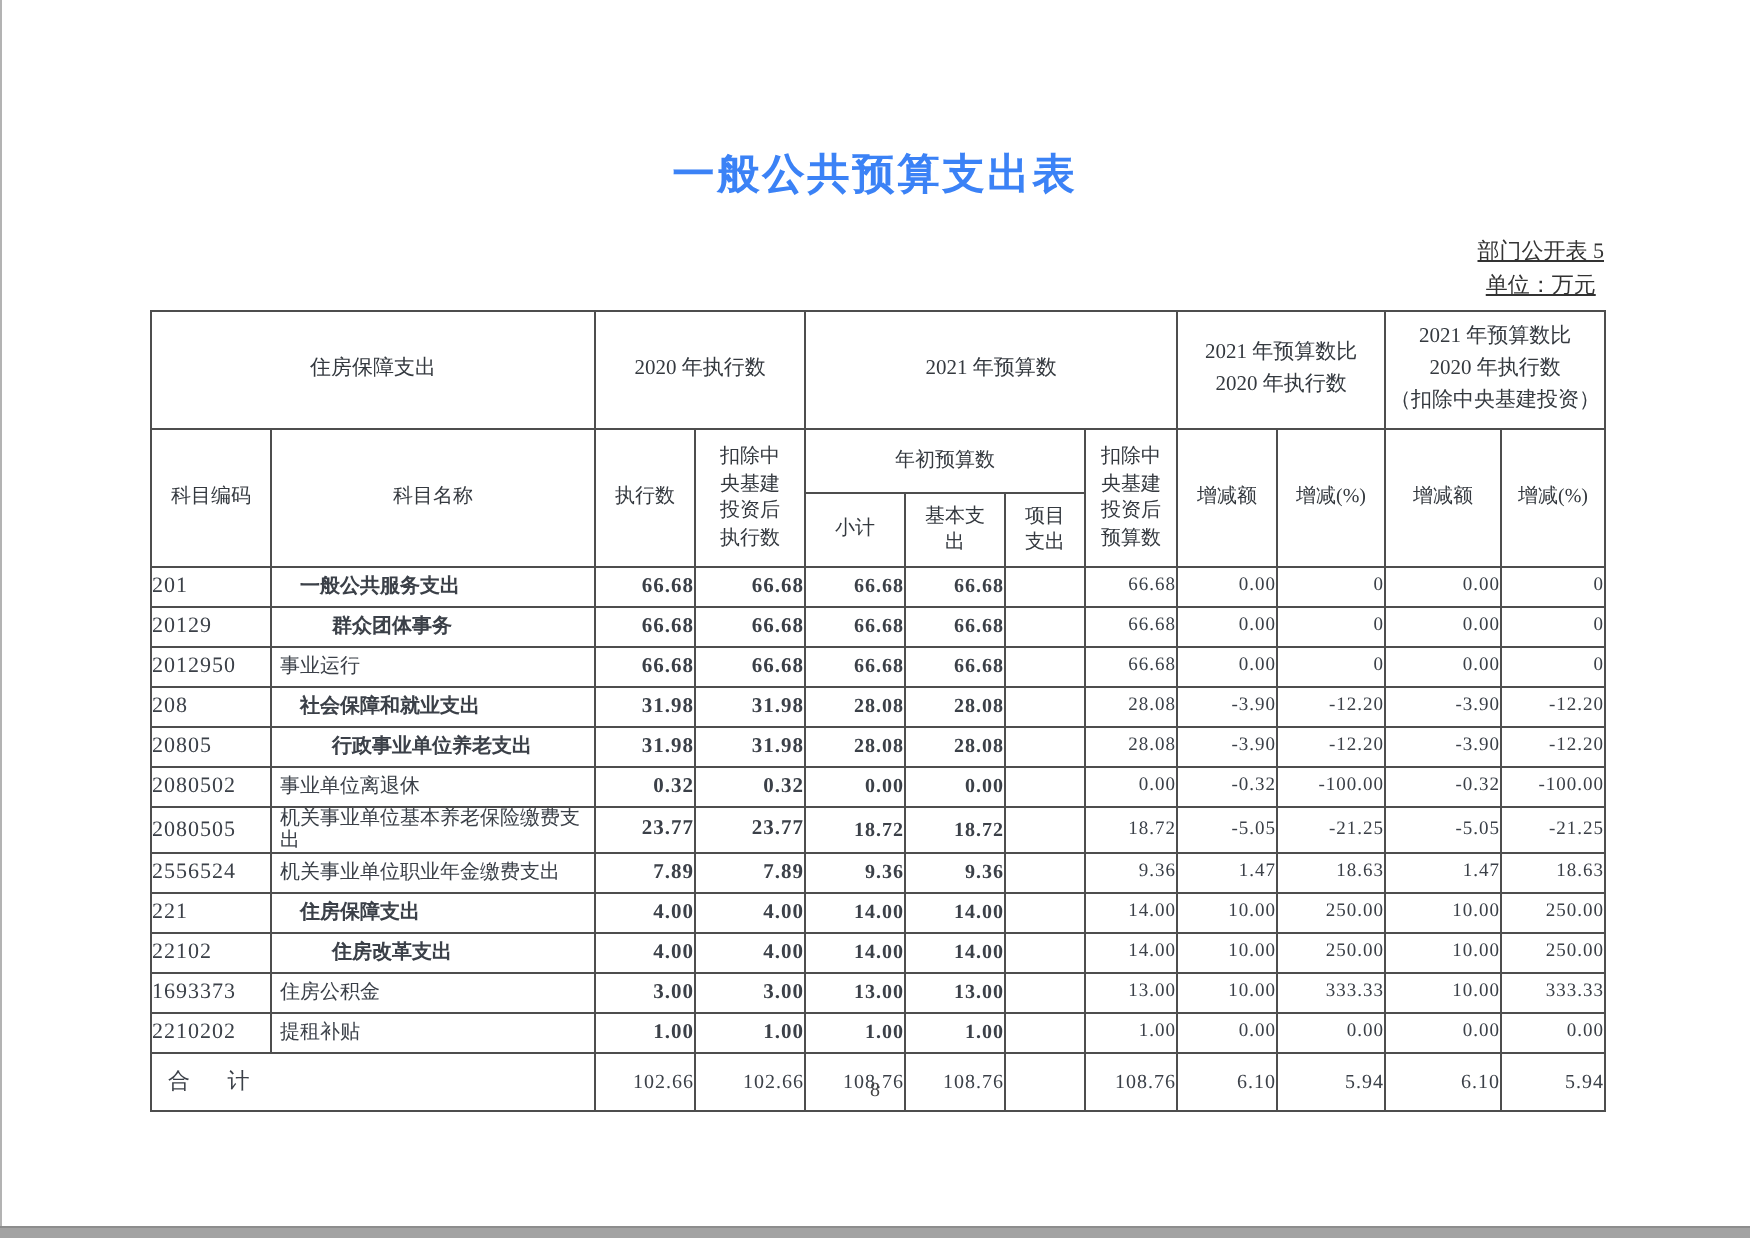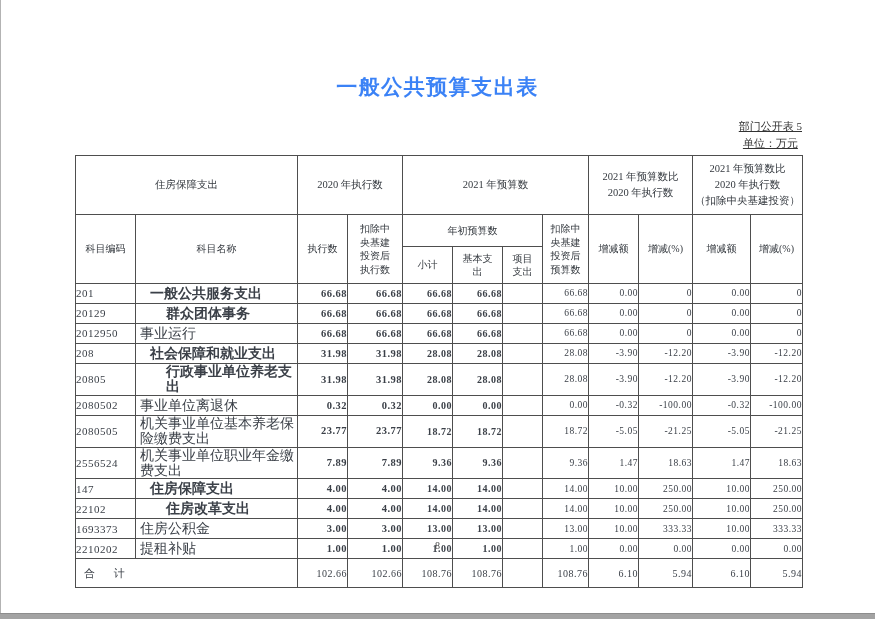--- a/index.html
+++ b/index.html
@@ -36,21 +36,21 @@
     overflow:hidden;
   }
   thead th{font-weight:400;text-align:center;color:#34393f;}
   .hr1 th{height:58px;font-size:10.5px;line-height:1.5;}
   .hr2 th{height:31px;font-size:10px;line-height:1.35;}
   .hr3 th{height:36px;font-size:10px;line-height:1.35;}
   th.pre{white-space:pre-line;}
 
   tbody td{height:19px;font-size:10px;line-height:1.1;}
   td.code{text-align:left;padding-left:4px;font-size:11px;letter-spacing:0.5px;}
-  td.name{text-align:left;font-size:14px;}
+  td.name{text-align:left;font-size:10px;}
   td.name.lvl1{padding-left:14px;}
   td.name.lvl2{padding-left:30px;}
   td.name.lvl3{padding-left:4px;}
   td.name.b{font-weight:700;}
   td.num{text-align:right;padding-right:5px;font-size:9.5px;letter-spacing:0.5px;}
   td.num.c0, td.num.c1{font-size:10.5px;font-weight:700;}
   td.num.c2, td.num.c3{font-size:10px;font-weight:700;}
   tr.total td{height:28px;}
   tr.total td.num{font-weight:400;font-size:10px;}
   tr.total td.label{text-align:left;font-size:11px;letter-spacing:8px;padding-left:8px;}
@@ -232,21 +232,21 @@
           <td class="num c2">9.36</td>
           <td class="num c3">9.36</td>
           <td class="num c4"></td>
           <td class="num c5">9.36</td>
           <td class="num c6">1.47</td>
           <td class="num c7">18.63</td>
           <td class="num c8">1.47</td>
           <td class="num c9">18.63</td>
         </tr>
         <tr>
-          <td class="code">147</td>
+          <td class="code">221</td>
           <td class="name lvl1 b">住房保障支出</td>
           <td class="num c0">4.00</td>
           <td class="num c1">4.00</td>
           <td class="num c2">14.00</td>
           <td class="num c3">14.00</td>
           <td class="num c4"></td>
           <td class="num c5">14.00</td>
           <td class="num c6">10.00</td>
           <td class="num c7">250.00</td>
           <td class="num c8">10.00</td>

